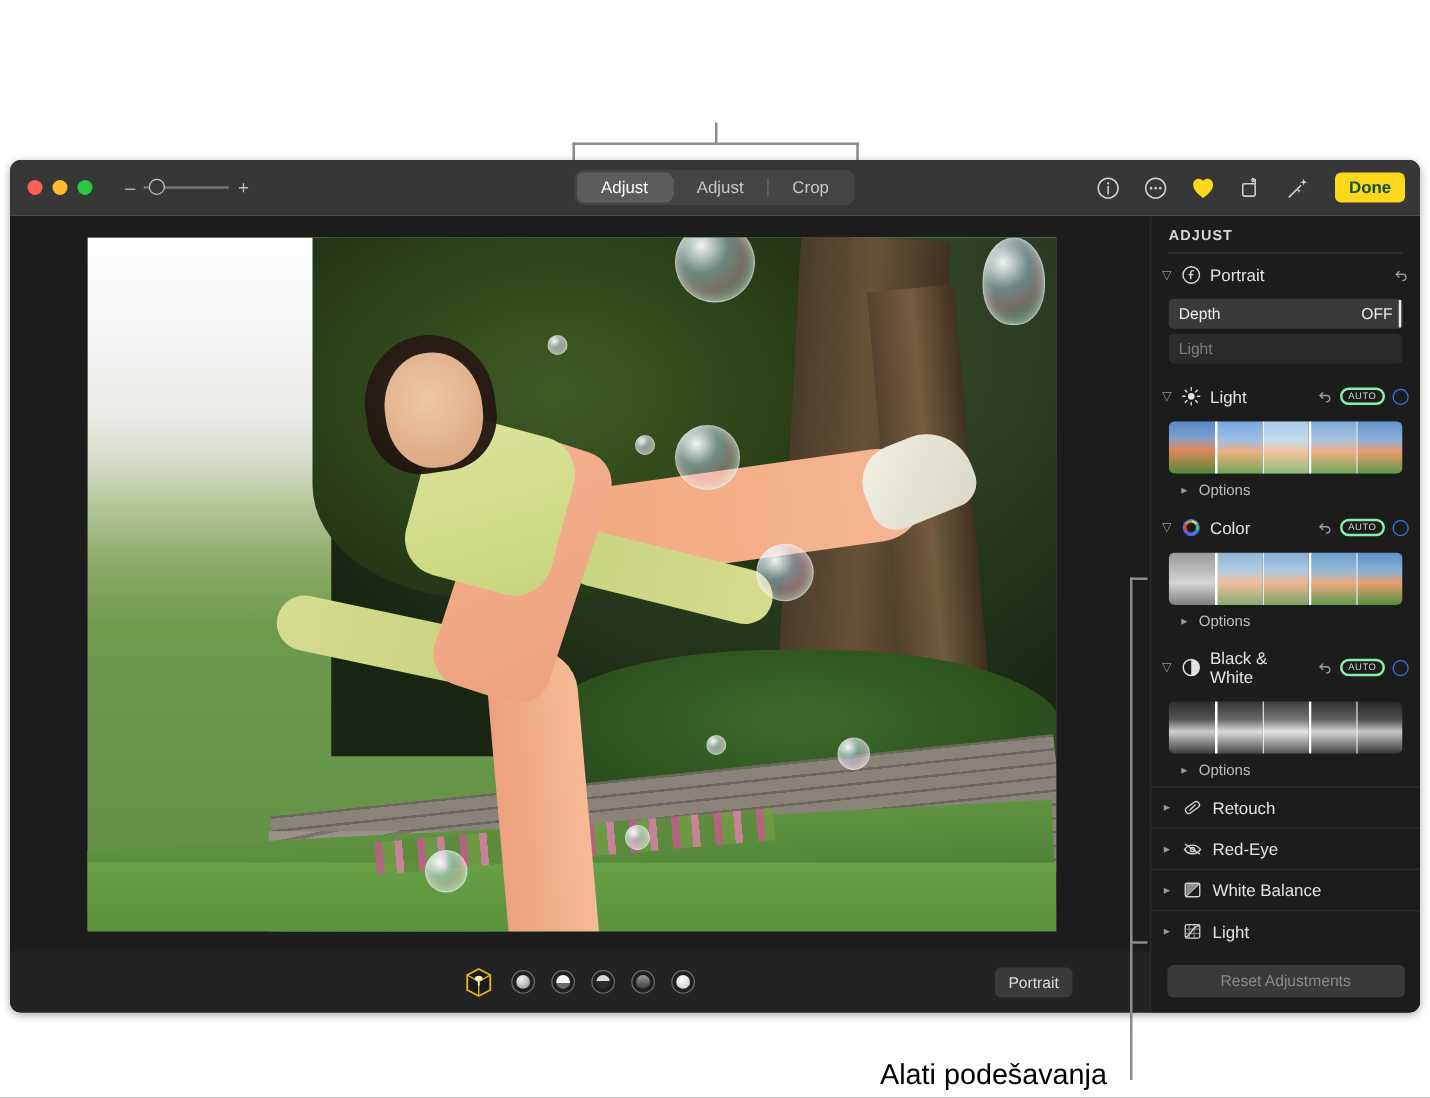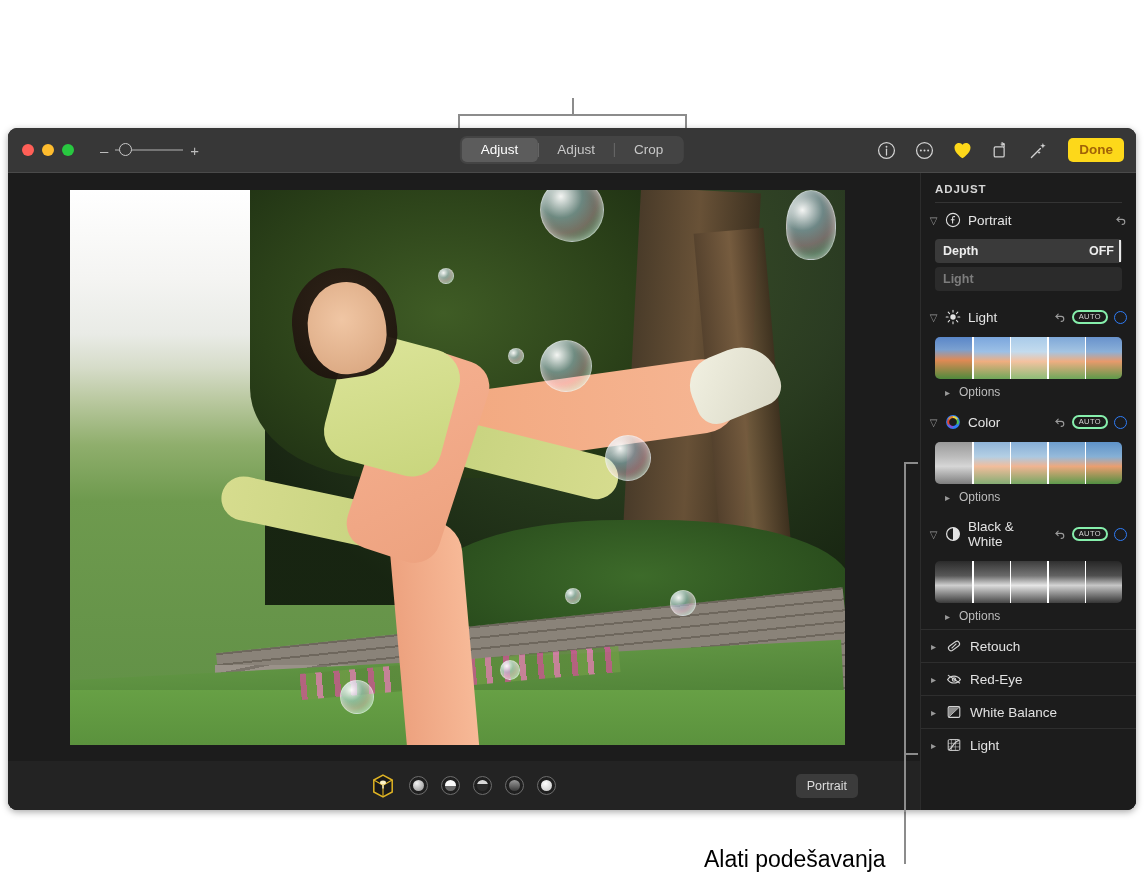--- a/index.html
+++ b/index.html
@@ -72,21 +72,21 @@
   }
   .seg.active { background: #5c5c5c; color: #ffffff; }
   .seg-div { width: 1px; height: 14px; background: #6b6b6b; }
 
   #tool-icons {
     position: absolute; right: 12px;
     display: flex; align-items: center; gap: 17px;
   }
   .ticon { width: 21px; height: 21px; display:block; }
   #done-btn {
-    background: #fdd81a; color: #a16207;
+    background: #fdd81a; color: #14532d;
     font-size: 13.5px; font-weight: 600;
     height: 24px; padding: 0 11px; line-height: 24px;
     border-radius: 5px; margin-left: 2px;
   }
 
   
   #body { position: relative; height: 637px; background: #1c1c1c; }
 
   
   #canvas {
@@ -210,21 +210,20 @@
     width:13px; height:13px; border-radius:50%;
     border:1.7px solid #2f7cf6;
   }
 
   .slider-row {
     margin:2px 14px 4px 14px; height:24px;
     background:#3a3a3a; border-radius:4px;
     display:flex; align-items:center; justify-content:space-between;
     padding:0 8px; font-size:12.5px; color:#ededed;
     position:relative;
-    font-weight:bold;
   }
   .slider-row.dim { background:#2b2b2b; color:#7d7d7d; }
   .slider-row .cursor-bar {
     position:absolute; right:1px; top:1px; bottom:1px;
     width:2px; background:#e8e8e8;
   }
 
   .filmstrip {
     margin:3px 14px 0 14px; height:42px;
     border-radius:5px; overflow:hidden; display:flex;
@@ -609,17 +608,20 @@
                 <rect x="2.2" y="2.6" width="11.6" height="10.8" rx="1.2"></rect>
                 <path d="M5.4 2.6v10.8M9.4 2.6v10.8M2.2 6.3h11.6M2.2 9.9h11.6" opacity=".55"></path>
                 <path d="M2.6 12.6C6 12.6 7.4 4 13.4 3.4" stroke-width="1.2"></path>
               </svg>
             </span>
             <span>Light</span>
           </div>
 
         </div>
 
+        <div id="reset-wrap">
+          <div id="reset-btn">Reset Adjustments</div>
+        </div>
       </div>
 
     </div>
   </div>
 </div>
 
 </body></html>

